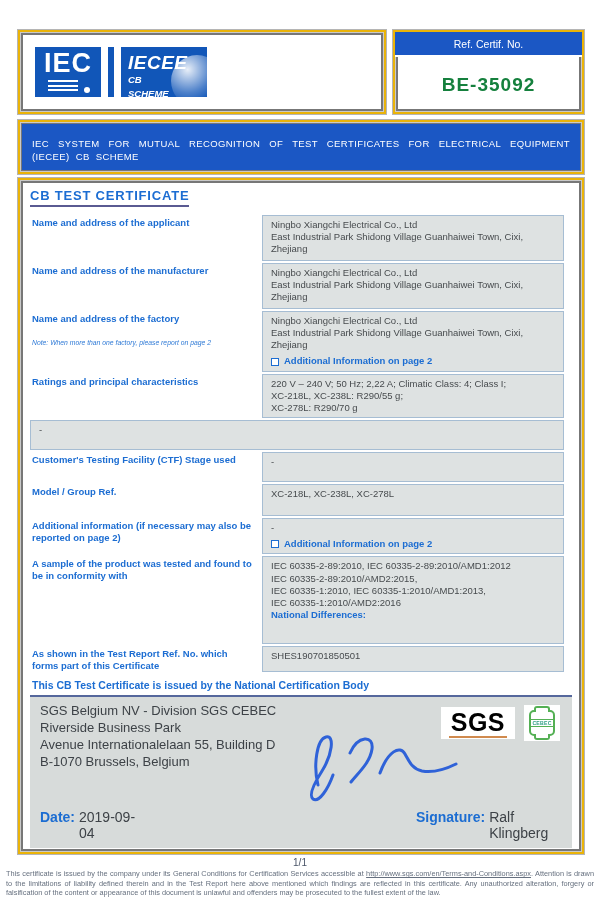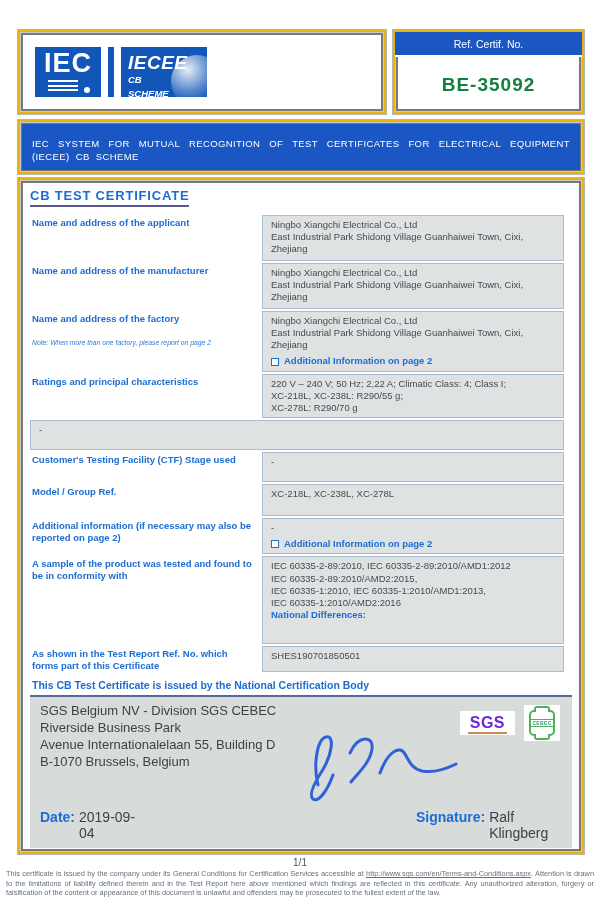--- a/index.html
+++ b/index.html
@@ -49,21 +49,21 @@
   .checkbox { width:8px; height:8px; border:1px solid #1c6dd2; background:#fff; flex:0 0 auto; }
   .nd-label { color:#1c6dd2; font-weight:bold; }
 
   .ncb-heading { color:#1c6dd2; font-weight:bold; font-size:10.5px; padding:5px 2px 4px; border-bottom:2px solid #55679c; }
 
   
   .panel { flex:1; background:#d7dbda; position:relative; padding:6px 10px; }
   .ncb-address { font-size:13px; color:#3d4247; line-height:1.3; white-space:pre-line; width:300px; }
   .panel-logos { position:absolute; top:8px; right:12px; display:flex; align-items:center; gap:9px; }
   .sgs-logo { background:#fff; padding:3px 8px 1px; }
-  .sgs-text { font-weight:bold; font-size:16px; color:#6d28d9; letter-spacing:.5px; border-bottom:2px solid #d08a4e; padding:0 2px 1px; line-height:1; display:inline-block; }
+  .sgs-text { font-weight:bold; font-size:25px; color:#000000; letter-spacing:.5px; border-bottom:2px solid #d08a4e; padding:0 2px 1px; line-height:1; display:inline-block; }
   .cebec-logo { background:#fff; width:36px; height:36px; display:flex; align-items:center; justify-content:center; position:relative; }
   .cebec-shape { width:26px; height:26px; border:2px solid #54b054; border-radius:5px; display:flex; align-items:center; justify-content:center; position:relative; background:#fff; }
   .cebec-shape::before, .cebec-shape::after { content:""; position:absolute; left:50%; transform:translateX(-50%); width:12px; height:4px; border:2px solid #54b054; background:#fff; }
   .cebec-shape::before { top:-6px; border-bottom:none; border-radius:3px 3px 0 0; }
   .cebec-shape::after { bottom:-6px; border-top:none; border-radius:0 0 3px 3px; }
   .cebec-text { font-size:5.2px; font-weight:bold; color:#2f9f84; border:1px solid #54b054; padding:0 1px; letter-spacing:.2px; background:#fff; }
   .signature-svg { position:absolute; left:258px; top:30px; }
   .panel-bottom-row { position:absolute; bottom:7px; left:10px; right:10px; display:flex; font-size:14px; }
   .blue-label { color:#1c6dd2; font-weight:bold; }
   .dark-value { color:#3d4247; margin-left:4px; }

